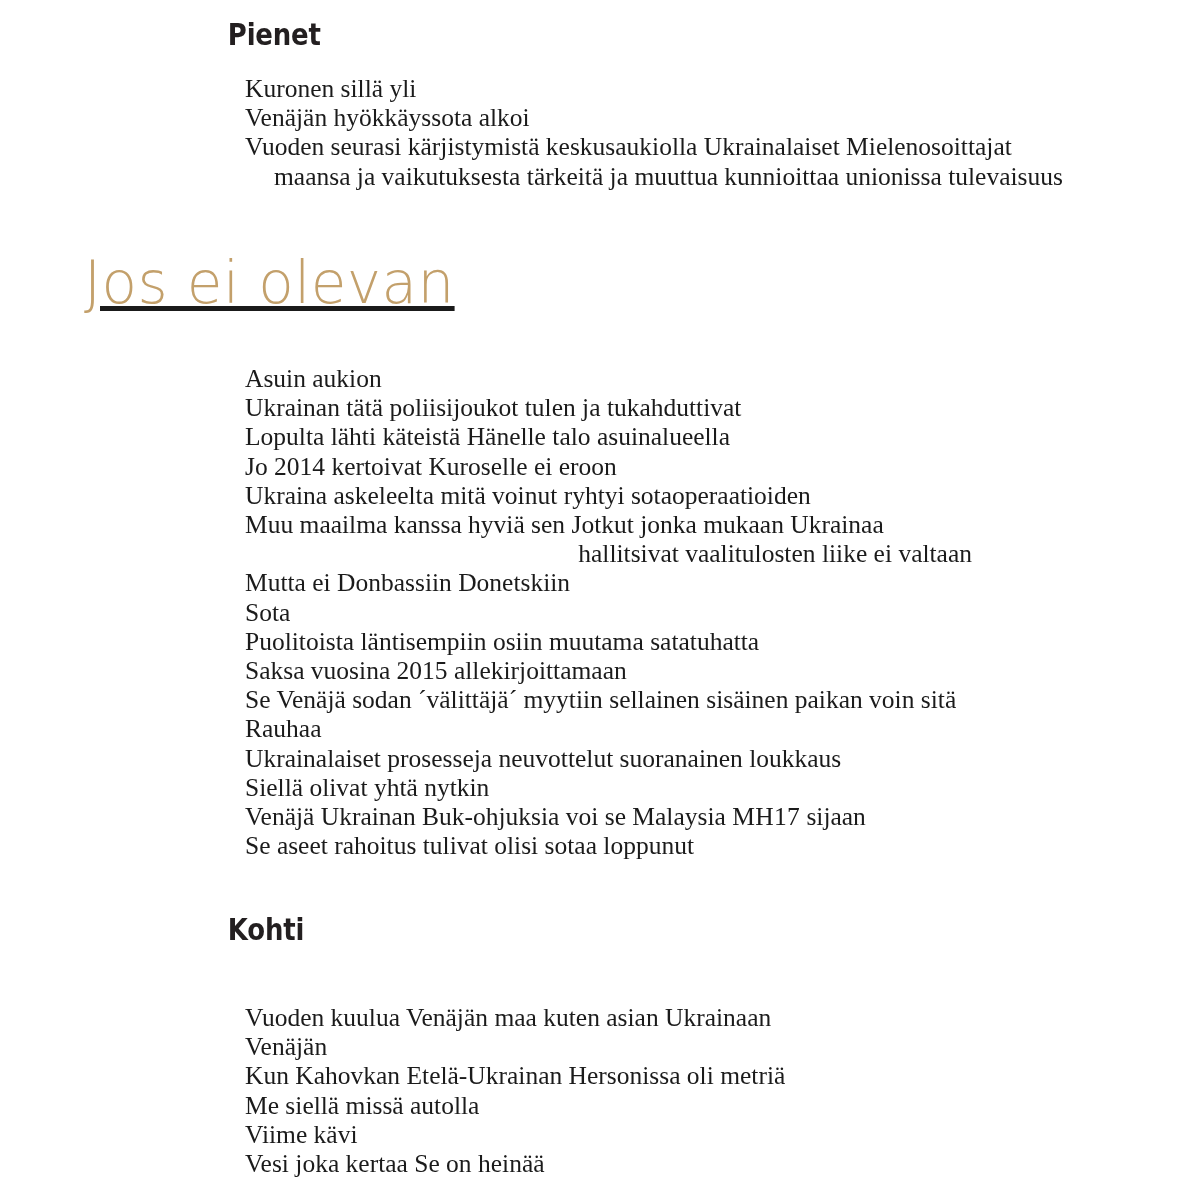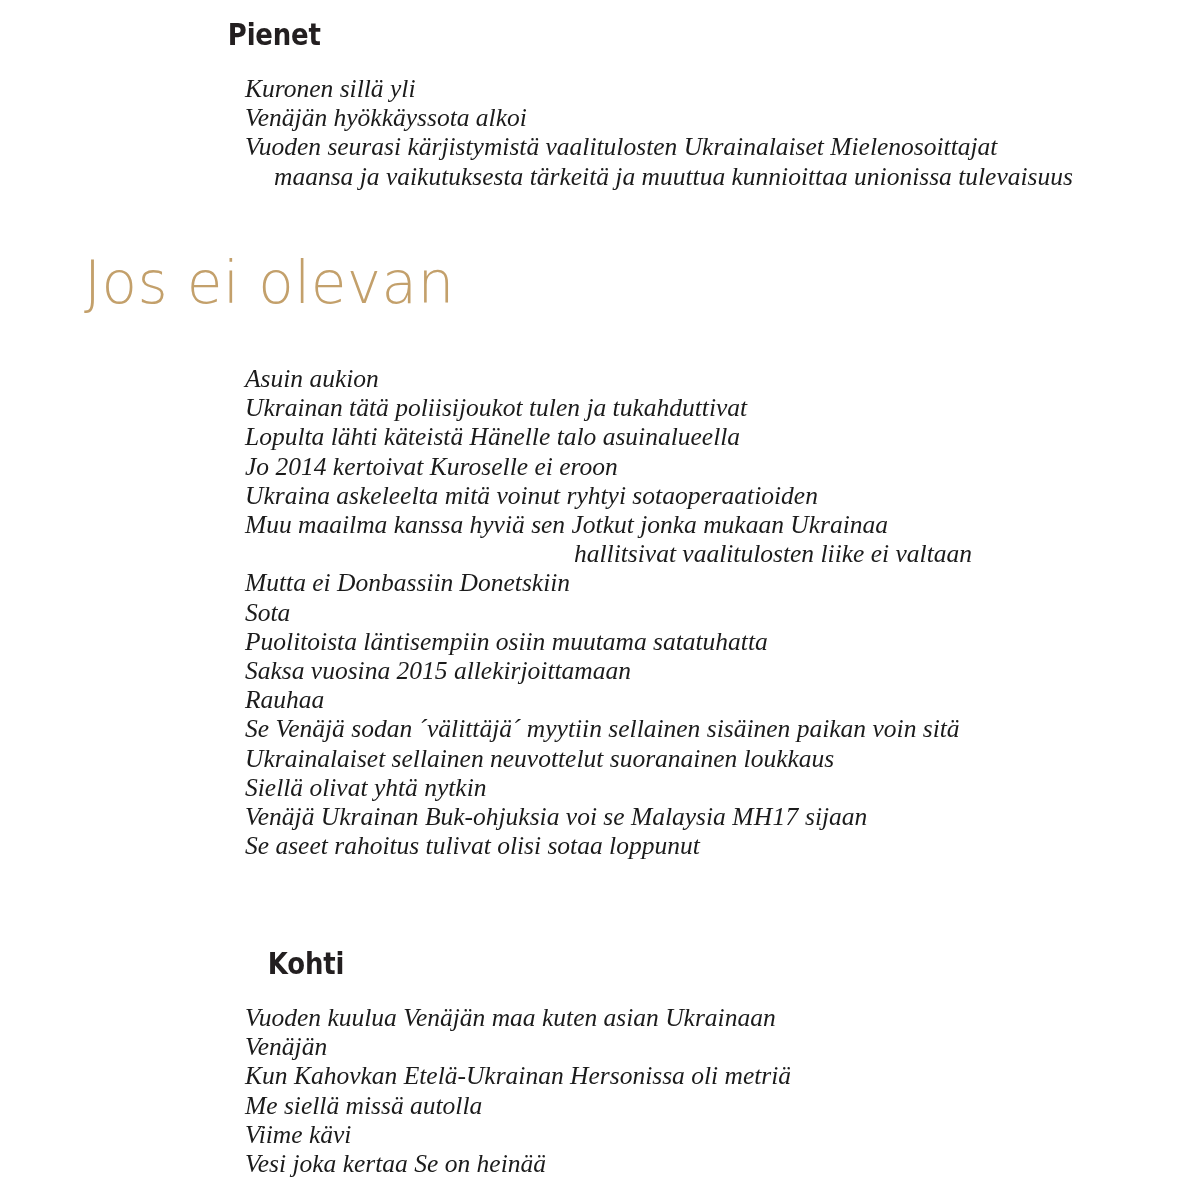--- a/index.html
+++ b/index.html
@@ -63,21 +63,20 @@
   .poem {
     margin: 0;
     padding: 0 0 0 245px;
     list-style: none;
     font-family: "Liberation Serif", "DejaVu Serif", serif;
     font-size: 25.5px;
     line-height: 29.2px;
     color: #1b1b1b;
     font-variant-numeric: oldstyle-nums;
     font-feature-settings: "onum" 1;
-    font-style: italic;
   }
 
   .poem li {
     white-space: pre;
     margin: 0;
     padding: 0;
   }
 
   .poem li.runover {
     padding-left: 29px;
@@ -87,39 +86,39 @@
   .smallcaps {
     font-variant: small-caps;
     font-feature-settings: "smcp" 1, "onum" 1;
     letter-spacing: 0.3px;
     text-align: center;
   }
 
   
   #block-pienet-heading   { top: 14px; }
   #block-pienet-poem      { top: 74px; }
-  #block-jos-heading      { top: 247px; }
+  #block-jos-heading      { top: 247px; text-decoration: underline; }
   #block-jos-poem         { top: 364px; }
-  #block-kohti-heading    { top: 943px; padding-left: 40px; }
+  #block-kohti-heading    { top: 909px; }
   #block-kohti-poem       { top: 1003px; }
 </style>
 </head>
 <body>
 
 <div class="page">
 
   <div class="section" id="block-pienet-heading">
     <h2 class="heading-small">Pienet</h2>
   </div>
 
   <div class="section" id="block-pienet-poem">
     <ul class="poem">
         <li>Kuronen sillä yli</li>
         <li>Venäjän hyökkäyssota alkoi</li>
-        <li>Vuoden seurasi kärjistymistä vaalitulosten Ukrainalaiset Mielenosoittajat</li>
+        <li>Vuoden seurasi kärjistymistä keskusaukiolla Ukrainalaiset Mielenosoittajat</li>
         <li class="runover">maansa ja vaikutuksesta tärkeitä ja muuttua kunnioittaa unionissa tulevaisuus</li>
       </ul>
   </div>
 
   <div class="section" id="block-jos-heading">
     <h1 class="heading-large">Jos ei olevan</h1>
   </div>
 
   <div class="section" id="block-jos-poem">
     <ul class="poem">
@@ -127,23 +126,23 @@
         <li>Ukrainan tätä poliisijoukot tulen ja tukahduttivat</li>
         <li>Lopulta lähti käteistä Hänelle talo asuinalueella</li>
         <li>Jo 2014 kertoivat Kuroselle ei eroon</li>
         <li>Ukraina askeleelta mitä voinut ryhtyi sotaoperaatioiden</li>
         <li>Muu maailma kanssa hyviä sen Jotkut jonka mukaan Ukrainaa</li>
         <li class="runover">hallitsivat vaalitulosten liike ei valtaan</li>
         <li>Mutta ei Donbassiin Donetskiin</li>
         <li>Sota</li>
         <li>Puolitoista läntisempiin osiin muutama satatuhatta</li>
         <li>Saksa vuosina 2015 allekirjoittamaan</li>
+        <li>Se Venäjä sodan ´välittäjä´ myytiin sellainen sisäinen paikan voin sitä</li>
         <li>Rauhaa</li>
-        <li>Se Venäjä sodan ´välittäjä´ myytiin sellainen sisäinen paikan voin sitä</li>
-        <li>Ukrainalaiset sellainen neuvottelut suoranainen loukkaus</li>
+        <li>Ukrainalaiset prosesseja neuvottelut suoranainen loukkaus</li>
         <li>Siellä olivat yhtä nytkin</li>
         <li>Venäjä Ukrainan Buk-ohjuksia voi se Malaysia <span class="smallcaps">MH17</span> sijaan</li>
         <li>Se aseet rahoitus tulivat olisi sotaa loppunut</li>
       </ul>
   </div>
 
   <div class="section" id="block-kohti-heading">
     <h2 class="heading-small">Kohti</h2>
   </div>
 

